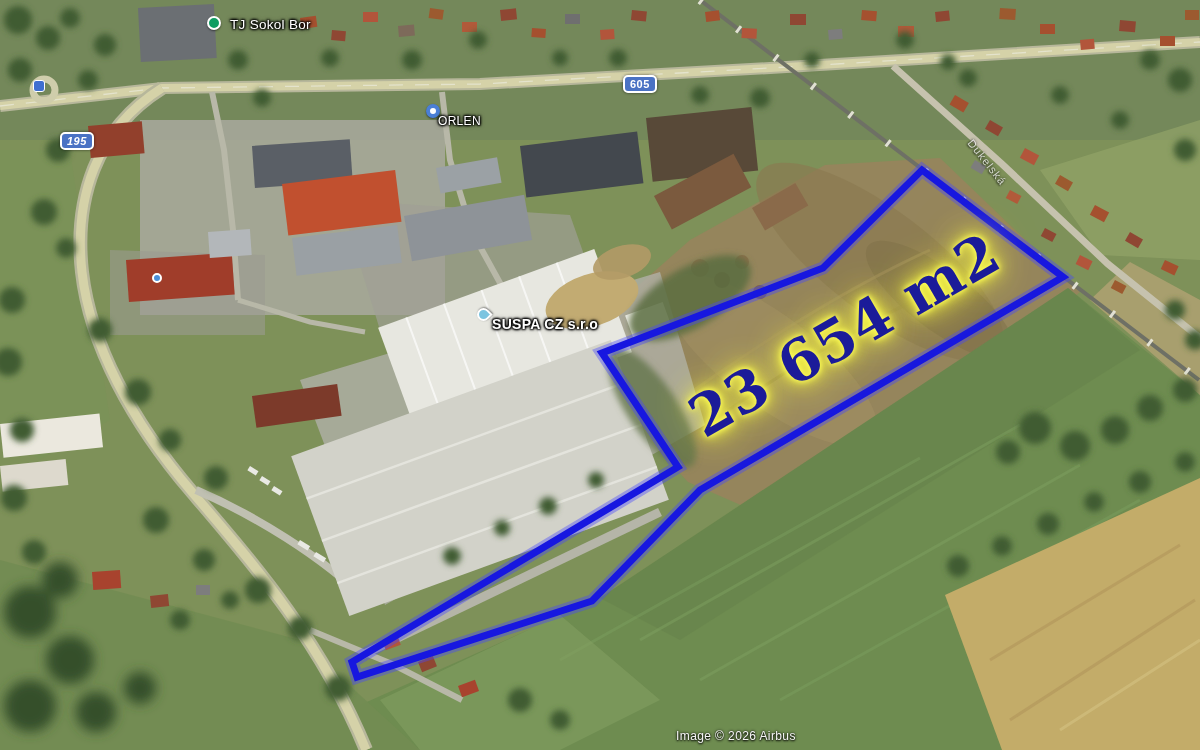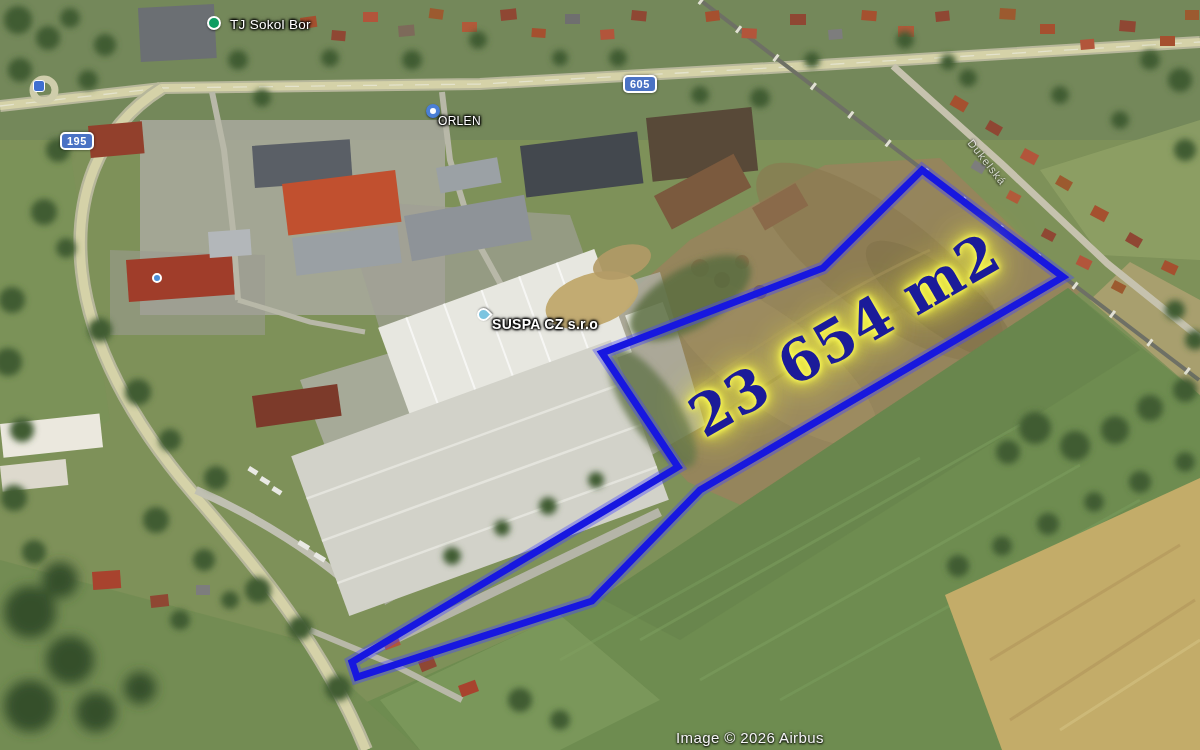--- a/index.html
+++ b/index.html
@@ -32,21 +32,21 @@
       font-family:"DejaVu Serif",serif;font-weight:bold;font-size:57px;letter-spacing:1px;
       color:#1b1b99;
       text-shadow:0 0 5px #ffff55,0 0 10px #ffff55,0 0 18px #ffff3c,
                   0 0 32px rgba(255,255,60,.85),0 0 45px rgba(255,250,80,.6);}
 
   
   .street{position:absolute;left:975px;top:137px;transform:rotate(52deg);transform-origin:0 0;
           color:rgba(255,255,255,.9);font-size:11px;letter-spacing:1.2px;opacity:.8;
           text-shadow:0 0 3px rgba(0,0,0,.9),0 1px 2px rgba(0,0,0,.9);}
 
-  .watermark{position:absolute;left:676px;top:729px;color:#f5f5f5;font-size:15px;
+  .watermark{position:absolute;left:676px;top:729px;color:#f5f5f5;font-size:12px;
              letter-spacing:.4px;text-shadow:0 0 3px #000,0 1px 2px #000;}
 </style>
 </head>
 <body>
 
 <div class="scene">
 
   <svg viewBox="0 0 1200 750" width="1200" height="750">
     <defs>
       <filter id="b3" x="-60%" y="-60%" width="220%" height="220%">
@@ -306,21 +306,21 @@
   <span class="sq-blue" style="left:33px;top:80px;"></span>
 
   <span class="dot dot-fuel" style="left:426px;top:104px;"></span>
   <div class="poi" style="left:438px;top:114px;font-size:12px;">ORLEN</div>
 
   <span class="pin-teal" style="left:477px;top:308px;"></span>
   <div class="poi" style="left:492px;top:316px;font-size:14px;font-weight:bold;">SUSPA CZ s.r.o</div>
 
   <span class="dot dot-blue" style="left:152px;top:273px;"></span>
 
-  <div class="shield" style="left:60px;top:132px;">195</div>
+  <div class="shield" style="left:60px;top:132px;font-style:italic;">195</div>
   <div class="shield" style="left:579px;top:75px;margin-left:44px;">605</div>
 
   <div class="street">Dukelská</div>
 
   <div class="area-label">23 654 m2</div>
 
   <div class="watermark">Image © 2026 Airbus</div>
 </div>
 
 </body></html>

